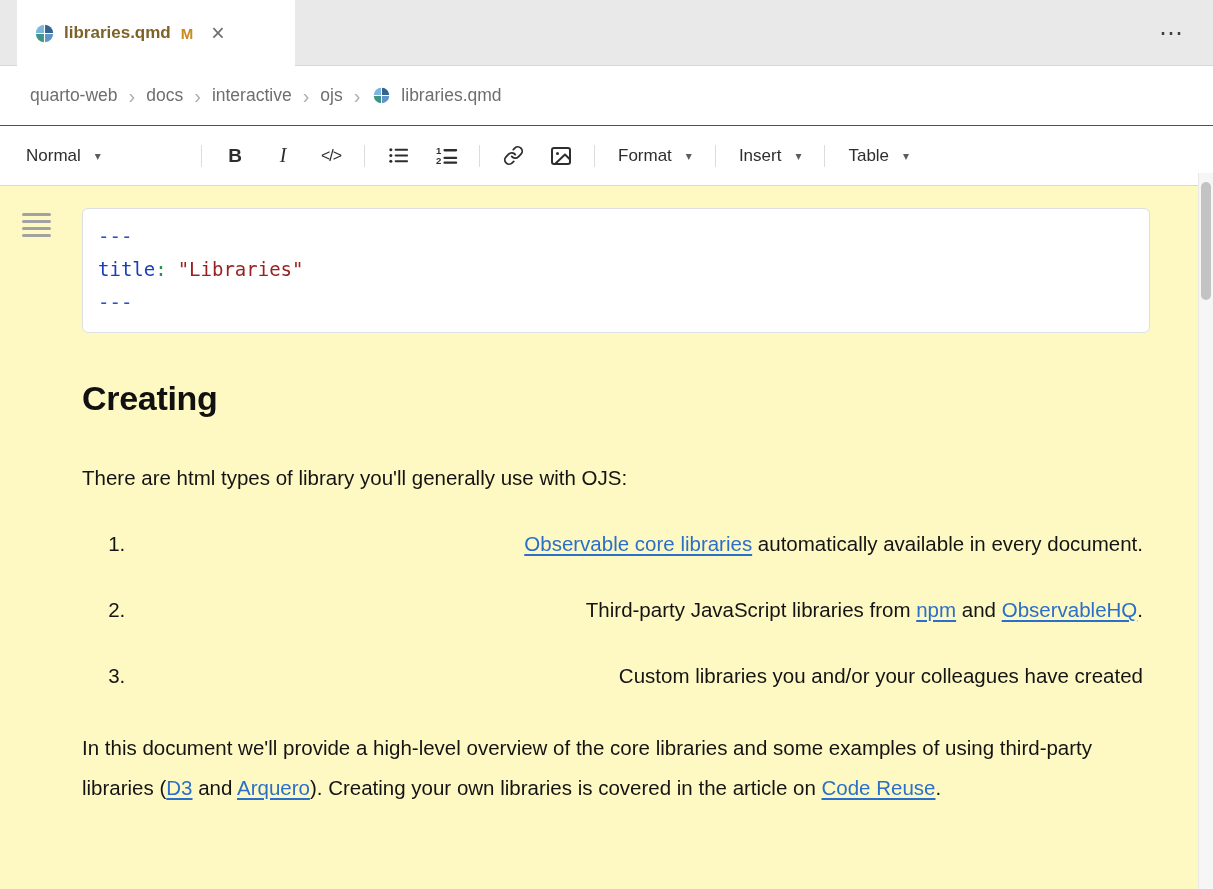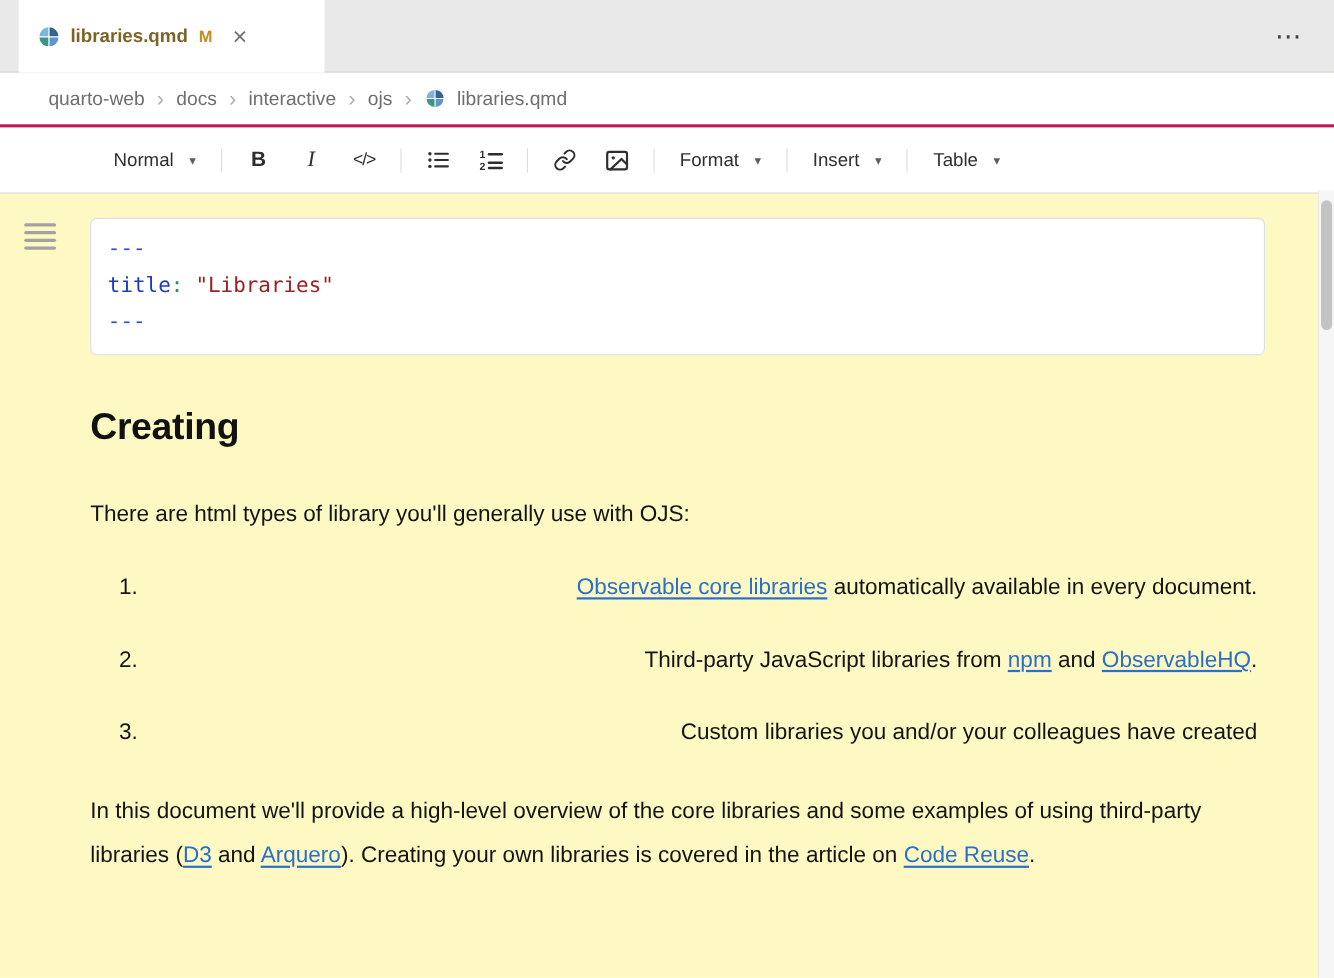--- a/index.html
+++ b/index.html
@@ -21,36 +21,36 @@
   .tab-mod { font-size:15px; font-weight:700; color:#c98a1e; }
   .tab-close { margin-left:8px; font-size:23px; line-height:1; color:#6f6f6f; cursor:pointer; }
   .tab-ellipsis {
     position:absolute; right:28px; top:50%; transform:translateY(-50%);
     font-size:24px; color:#3f3f3f; cursor:pointer; letter-spacing:2px;
   }
   .qicon { display:inline-flex; align-items:center; }
 
   
   .breadcrumb {
-    height:50px; background:#fff; display:flex; align-items:center;
-    padding-left:44px; gap:11px; font-size:17.5px; color:#6e6e6e;
-    border-bottom:3px solid #be185d;
+    height:60px; background:#fff; display:flex; align-items:center;
+    padding-left:30px; gap:11px; font-size:17.5px; color:#6e6e6e;
+    border-bottom:1px solid #be185d;
   }
   .crumb { cursor:pointer; }
   .chev { color:#adadad; font-size:20px; line-height:1; }
   .breadcrumb .qicon { margin-left:2px; }
 
   
   .toolbar {
     height:60px; background:#fff; display:flex; align-items:center;
     padding-left:12px; font-size:17px; color:#2e2e2e;
     border-bottom:1px solid #d9d9d9;
   }
   .dropdown {
-    display:flex; align-items:center; justify-content:flex-end;
+    display:flex; align-items:center; justify-content:flex-start;
     height:40px; padding:0 14px; border-radius:4px; cursor:pointer;
   }
   .style-dd { width:180px; }
   .caret { font-size:12px; color:#5d5d5d; margin-left:14px; }
   .sep { width:1px; height:22px; background:#dcdcdc; margin:0 9px; }
   .tbtn {
     width:48px; height:40px; border:none; background:transparent;
     display:flex; align-items:center; justify-content:center;
     font-size:18px; color:#2e2e2e; border-radius:4px; cursor:pointer;
     font-family:"Liberation Sans", sans-serif;

